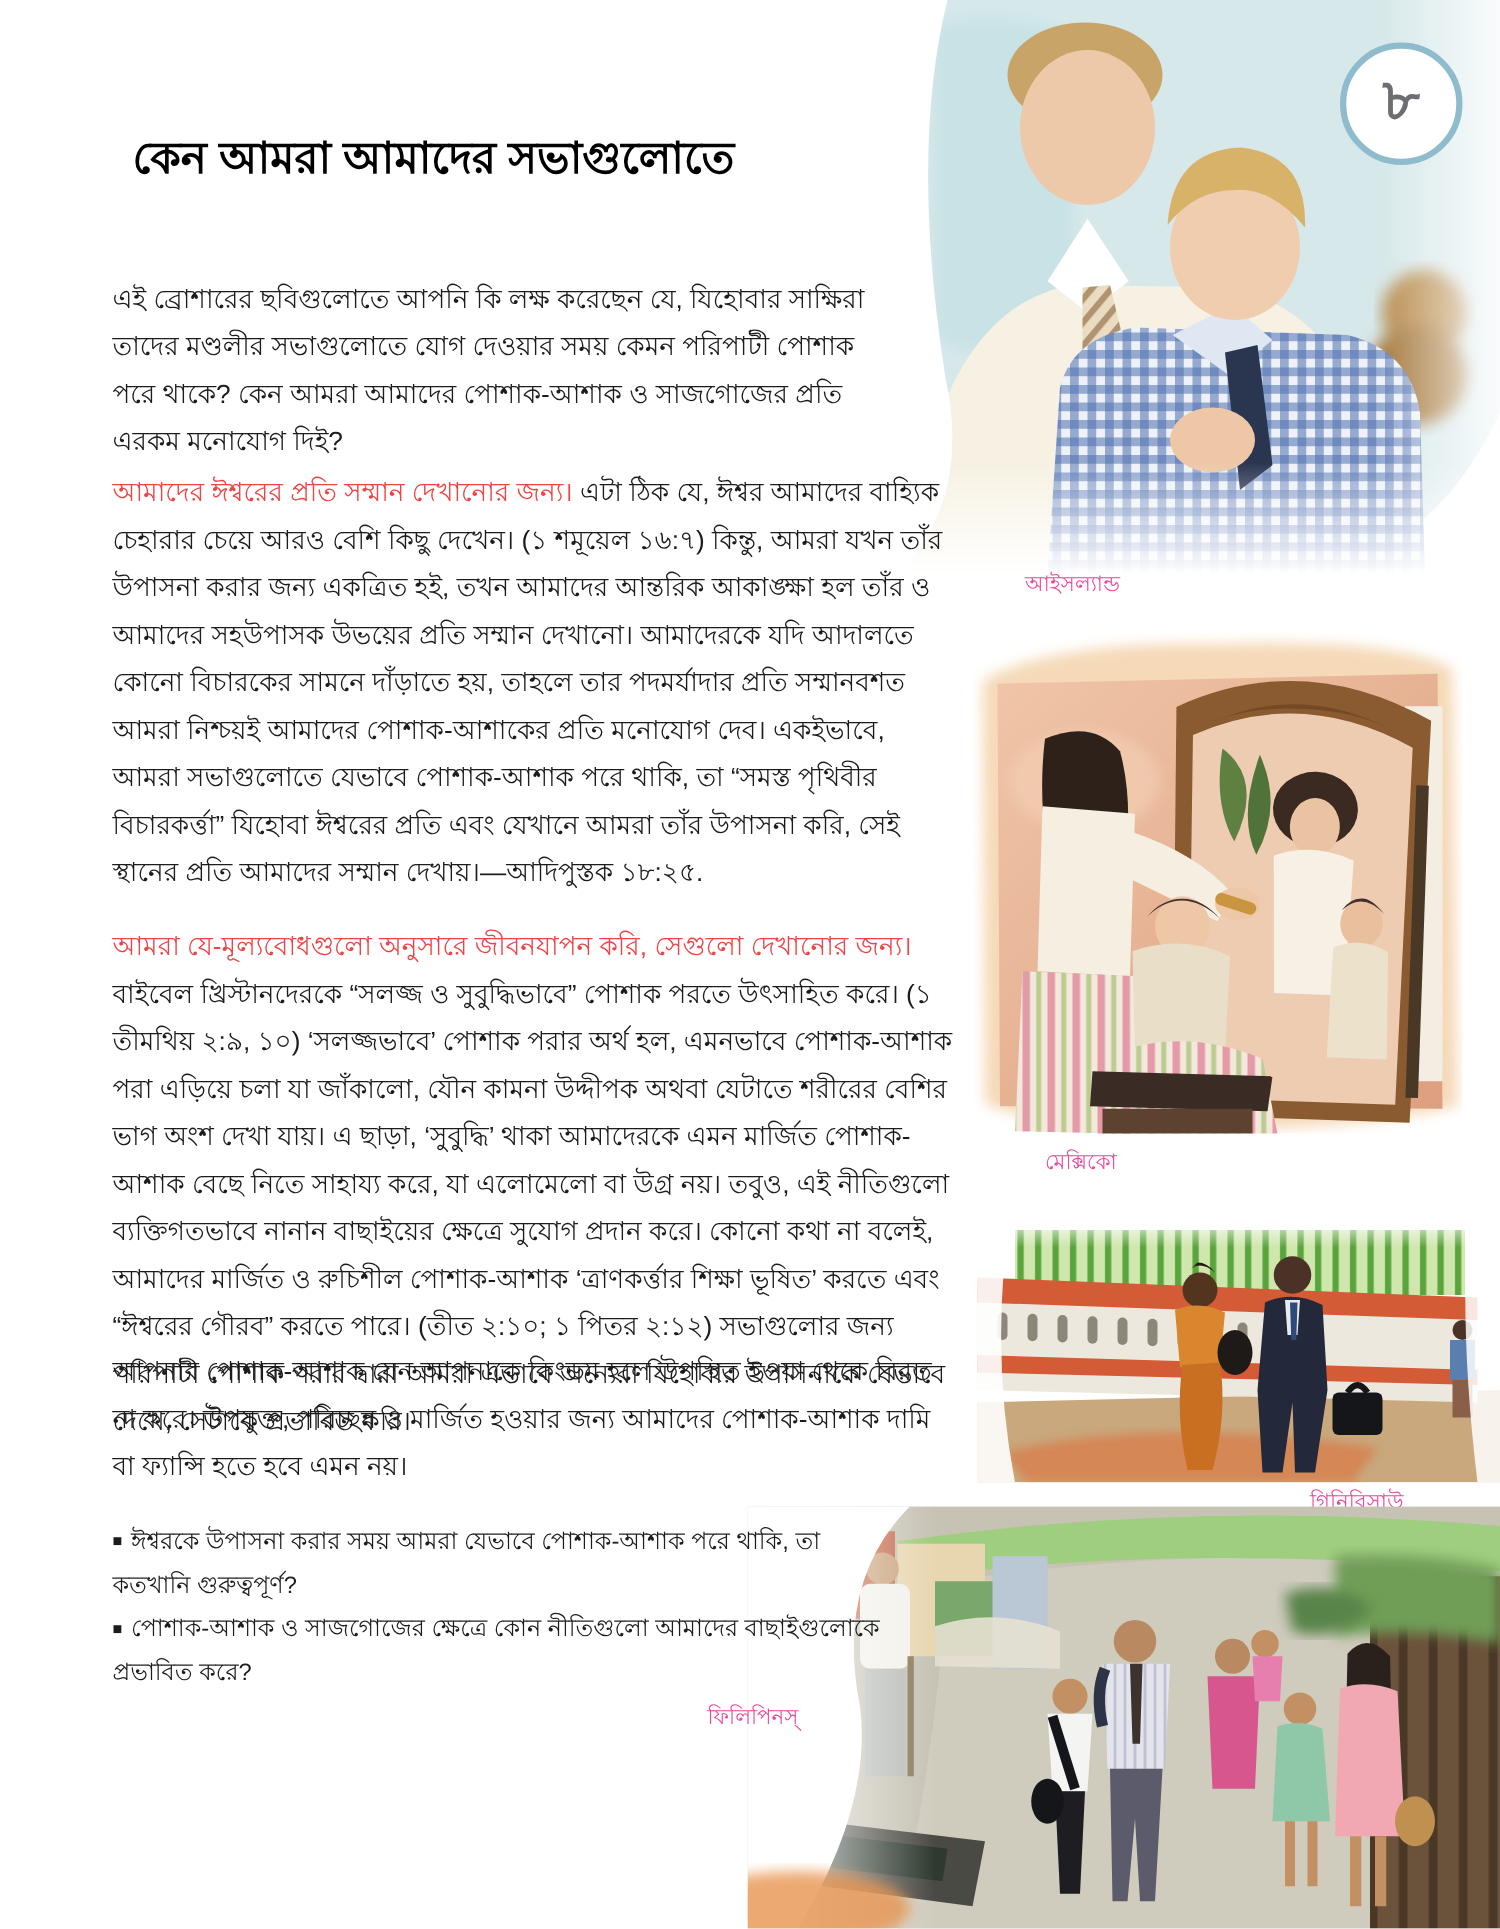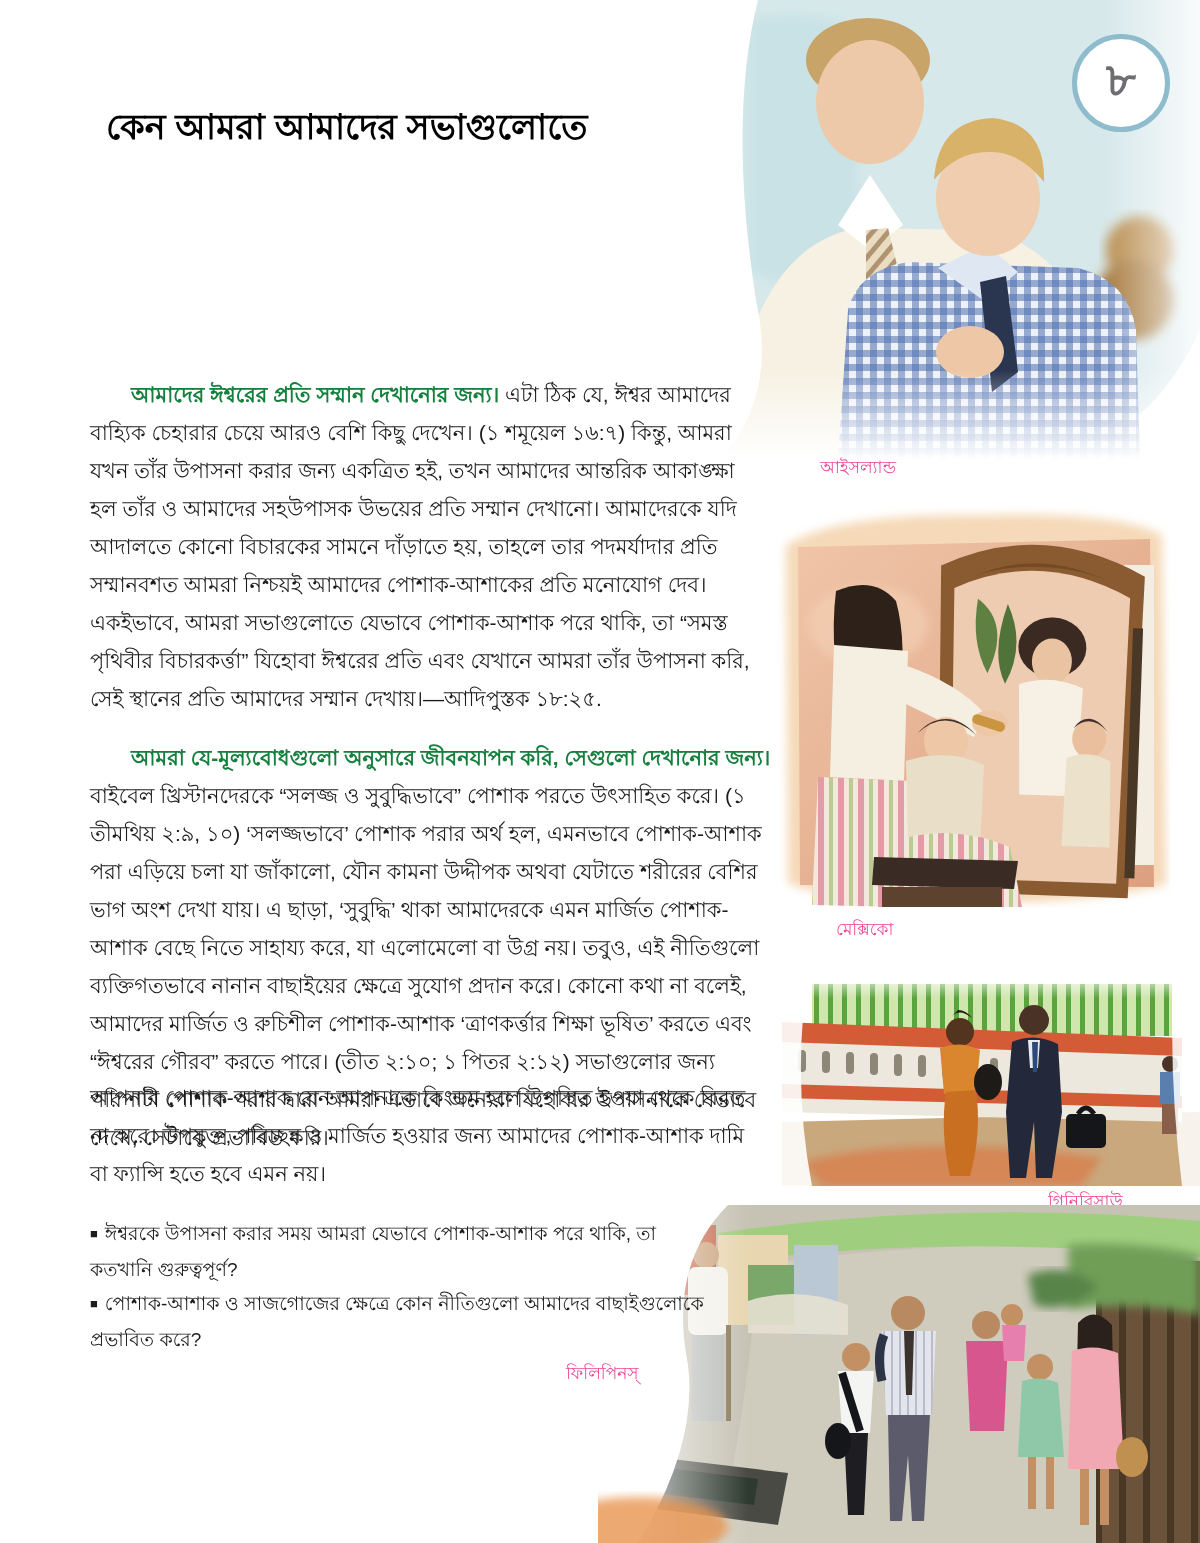--- a/index.html
+++ b/index.html
@@ -11,21 +11,21 @@
   
   .title{
     left:90px;top:74px;width:640px;
     font-size:35px;line-height:60px;font-weight:700;color:#000;margin-left:16px;
   }
   .para{font-size:21px;line-height:38px;}
   .intro{left:90px;top:200px;width:628px;}
   .sec1{left:90px;top:355px;width:672px;}
   .sec2{left:90px;top:718px;width:682px;}
   .closing{left:90px;top:1058px;width:676px;}
-  .lead{font-weight:700;color:#15803d;margin-left:41px;}
+  .lead{font-weight:400;color:#ef4444;}
   .question{left:90px;width:625px;font-size:19px;line-height:34px;}
   .q1{top:1198px;}
   .q2{top:1268px;}
   .qmark{font-size:13px;position:relative;top:-2px;margin-right:7px;}
   
   .caption{font-size:17px;color:#ec4899;}
   .cap-iceland{left:820px;top:454px;}
   .cap-mexico{left:836px;top:916px;}
   .cap-guinea{left:1048px;top:1188px;}
   .cap-philippines{left:556px;top:1360px;margin-left:10px;}
@@ -311,20 +311,21 @@
       <ellipse cx="40" cy="322" rx="90" ry="30" fill="#e8944f" opacity="0.8" filter="url(#soft4)"></ellipse>
     </svg>
   </div>
 
   <div class="abs caption cap-philippines">ফিলিপিনস্</div>
 
   <h1 class="abs title">
     <span>কেন আমরা আমাদের সভাগুলোতে</span><br>
   </h1>
 
+  <p class="abs para intro">এই ব্রোশারের ছবিগুলোতে আপনি কি লক্ষ করেছেন যে, যিহোবার সাক্ষিরা তাদের মণ্ডলীর সভাগুলোতে যোগ দেওয়ার সময় কেমন পরিপাটী পোশাক পরে থাকে? কেন আমরা আমাদের পোশাক-আশাক ও সাজগোজের প্রতি এরকম মনোযোগ দিই?</p>
 
   <p class="abs para sec1"><span class="lead">আমাদের ঈশ্বরের প্রতি সম্মান দেখানোর জন্য।</span><span> এটা ঠিক যে, ঈশ্বর আমাদের বাহ্যিক চেহারার চেয়ে আরও বেশি কিছু দেখেন। (১ শমূয়েল ১৬:৭) কিন্তু, আমরা যখন তাঁর উপাসনা করার জন্য একত্রিত হই, তখন আমাদের আন্তরিক আকাঙ্ক্ষা হল তাঁর ও আমাদের সহউপাসক উভয়ের প্রতি সম্মান দেখানো। আমাদেরকে যদি আদালতে কোনো বিচারকের সামনে দাঁড়াতে হয়, তাহলে তার পদমর্যাদার প্রতি সম্মানবশত আমরা নিশ্চয়ই আমাদের পোশাক-আশাকের প্রতি মনোযোগ দেব। একইভাবে, আমরা সভাগুলোতে যেভাবে পোশাক-আশাক পরে থাকি, তা “সমস্ত পৃথিবীর বিচারকর্ত্তা” যিহোবা ঈশ্বরের প্রতি এবং যেখানে আমরা তাঁর উপাসনা করি, সেই স্থানের প্রতি আমাদের সম্মান দেখায়।—আদিপুস্তক ১৮:২৫.</span></p>
 
   <p class="abs para sec2"><span class="lead">আমরা যে-মূল্যবোধগুলো অনুসারে জীবনযাপন করি, সেগুলো দেখানোর জন্য।</span><span> বাইবেল খ্রিস্টানদেরকে “সলজ্জ ও সুবুদ্ধিভাবে” পোশাক পরতে উৎসাহিত করে। (১ তীমথিয় ২:৯, ১০) ‘সলজ্জভাবে’ পোশাক পরার অর্থ হল, এমনভাবে পোশাক-আশাক পরা এড়িয়ে চলা যা জাঁকালো, যৌন কামনা উদ্দীপক অথবা যেটাতে শরীরের বেশির ভাগ অংশ দেখা যায়। এ ছাড়া, ‘সুবুদ্ধি’ থাকা আমাদেরকে এমন মার্জিত পোশাক-আশাক বেছে নিতে সাহায্য করে, যা এলোমেলো বা উগ্র নয়। তবুও, এই নীতিগুলো ব্যক্তিগতভাবে নানান বাছাইয়ের ক্ষেত্রে সুযোগ প্রদান করে। কোনো কথা না বলেই, আমাদের মার্জিত ও রুচিশীল পোশাক-আশাক ‘ত্রাণকর্ত্তার শিক্ষা ভূষিত’ করতে এবং “ঈশ্বরের গৌরব” করতে পারে। (তীত ২:১০; ১ পিতর ২:১২) সভাগুলোর জন্য পরিপাটী পোশাক পরার দ্বারা আমরা এভাবে অন্যেরা যিহোবার উপাসনাকে যেভাবে দেখে, সেটাকে প্রভাবিত করি।</span></p>
 
   <p class="abs para closing">আপনার পোশাক-আশাক যেন আপনাকে কিংডম হলে উপস্থিত হওয়া থেকে বিরত না করে। উপযুক্ত, পরিচ্ছন্ন ও মার্জিত হওয়ার জন্য আমাদের পোশাক-আশাক দামি বা ফ্যান্সি হতে হবে এমন নয়।</p>
 
   <p class="abs question q2"><span class="qmark">■</span><span>পোশাক-আশাক ও সাজগোজের ক্ষেত্রে কোন নীতিগুলো আমাদের বাছাইগুলোকে প্রভাবিত করে?</span></p>
 
   <p class="abs question q1"><span class="qmark">■</span><span>ঈশ্বরকে উপাসনা করার সময় আমরা যেভাবে পোশাক-আশাক পরে থাকি, তা কতখানি গুরুত্বপূর্ণ?</span></p>

